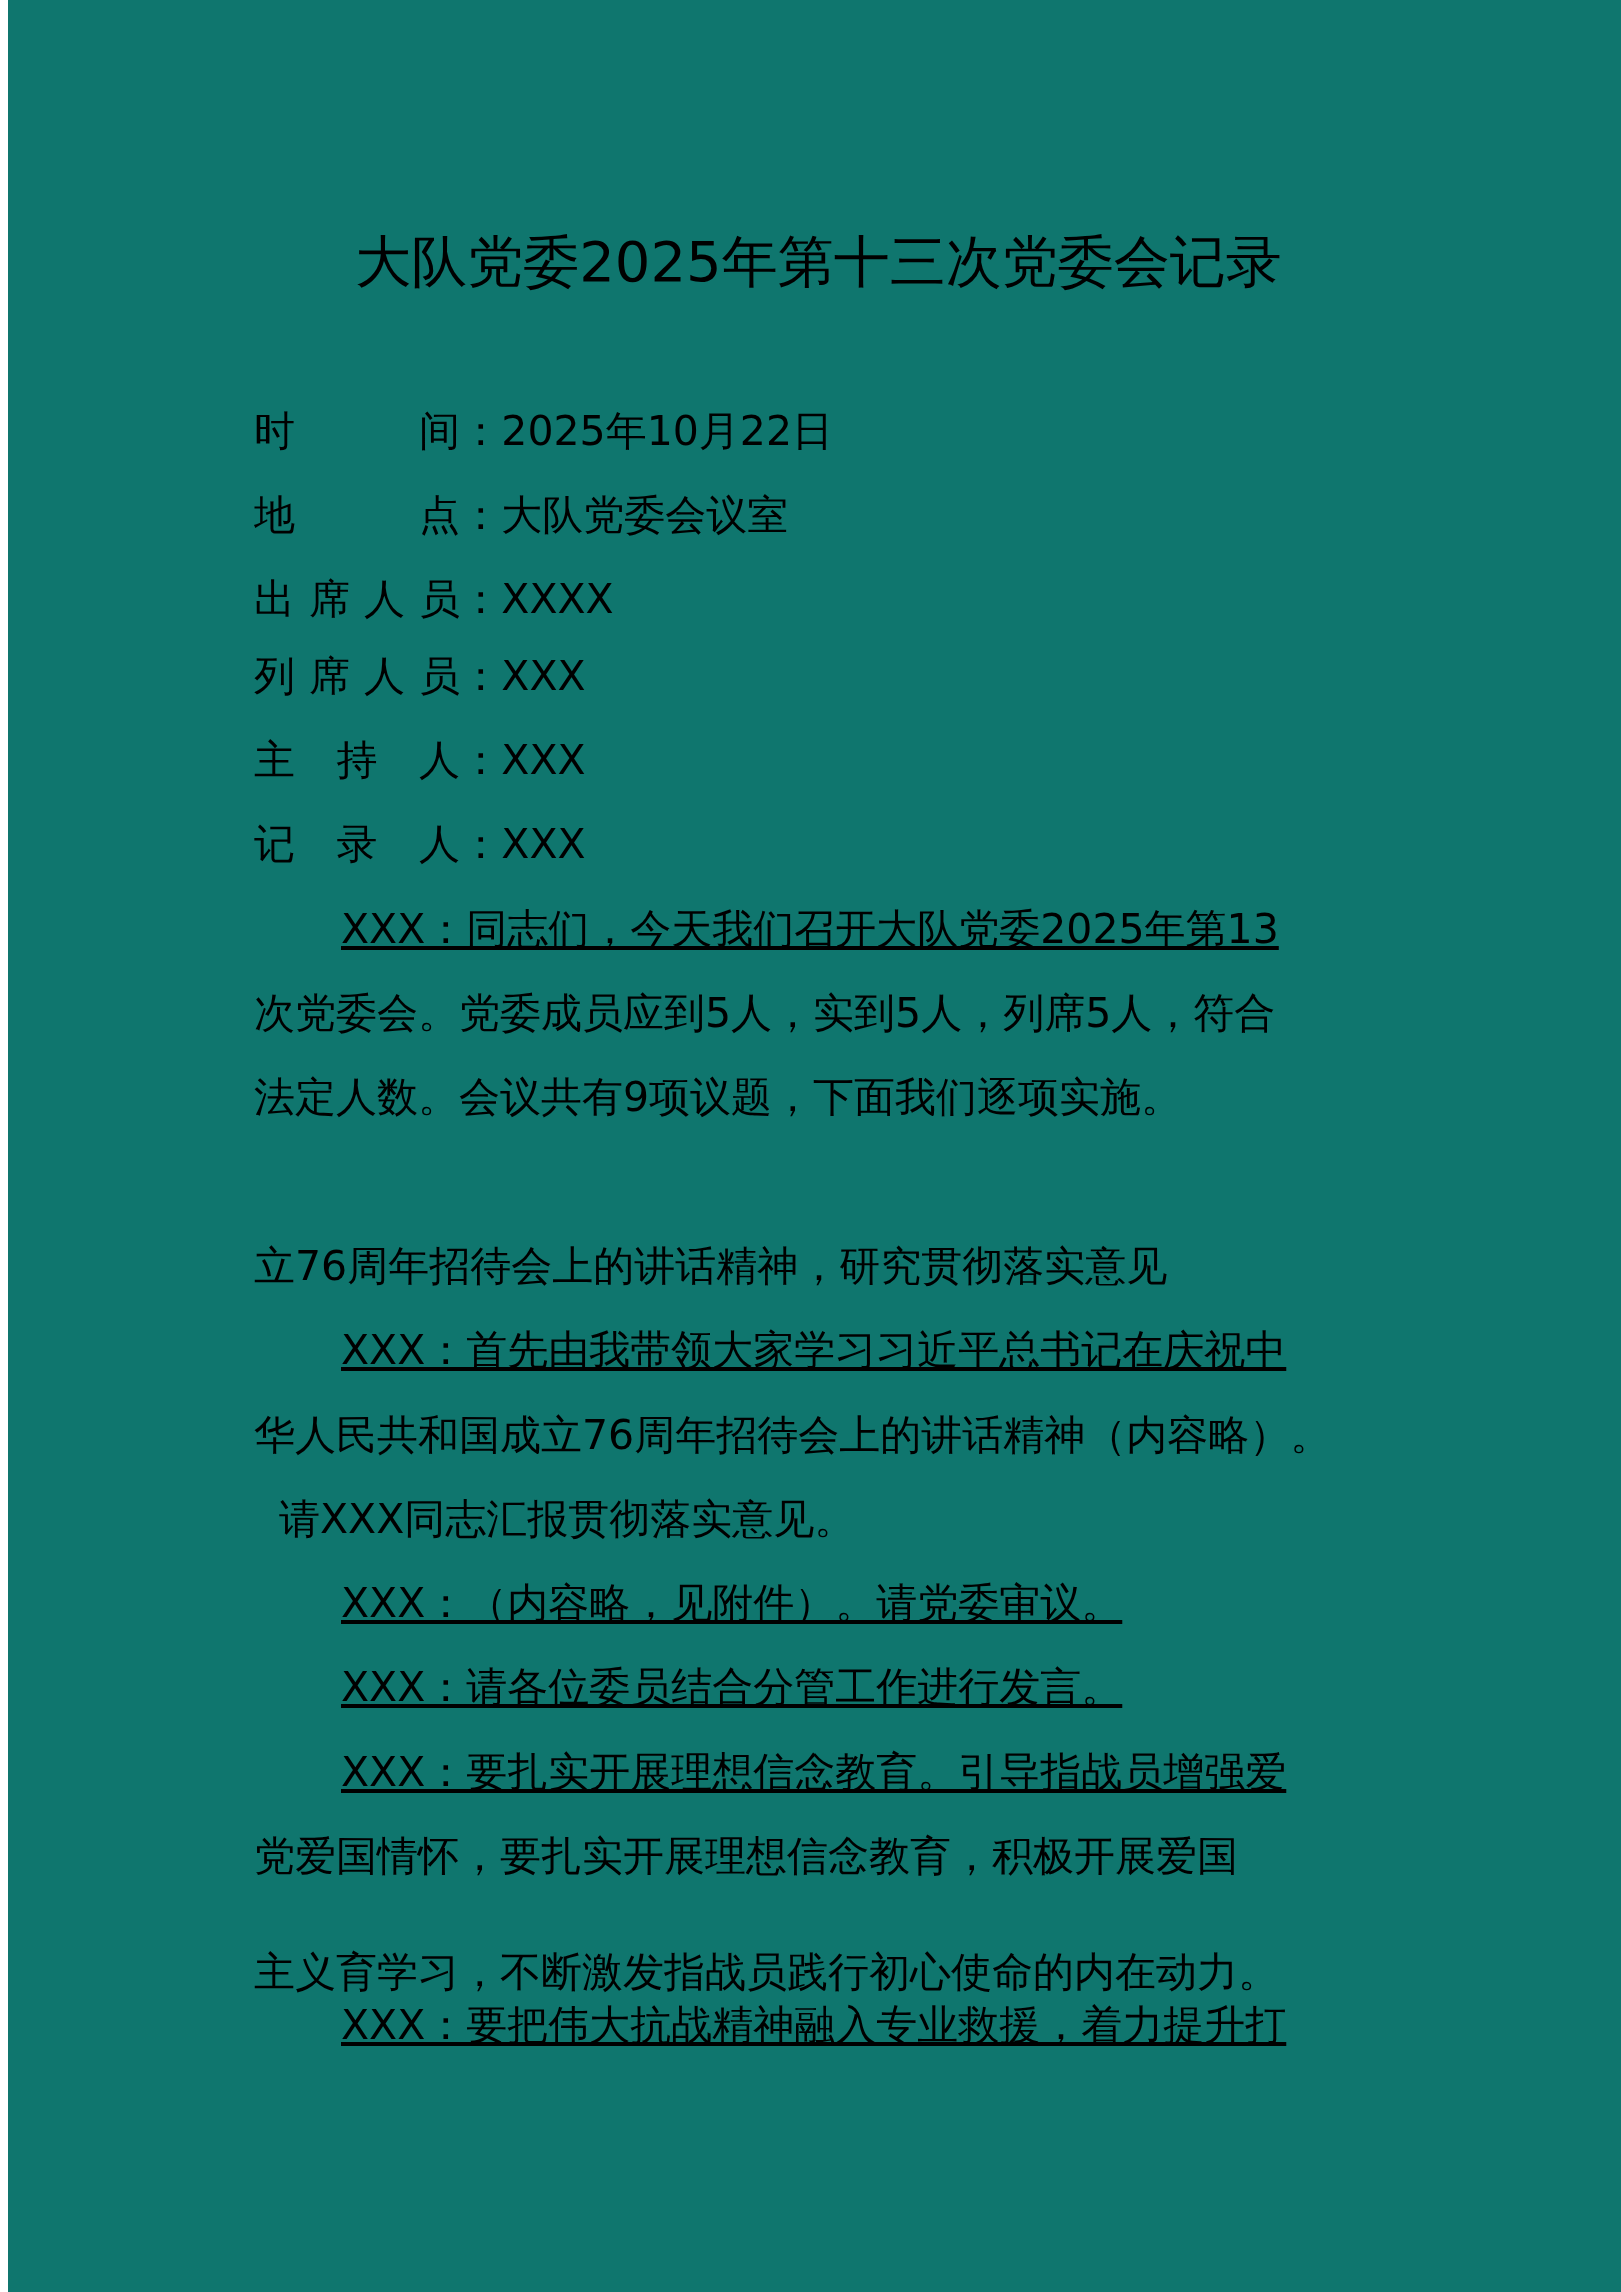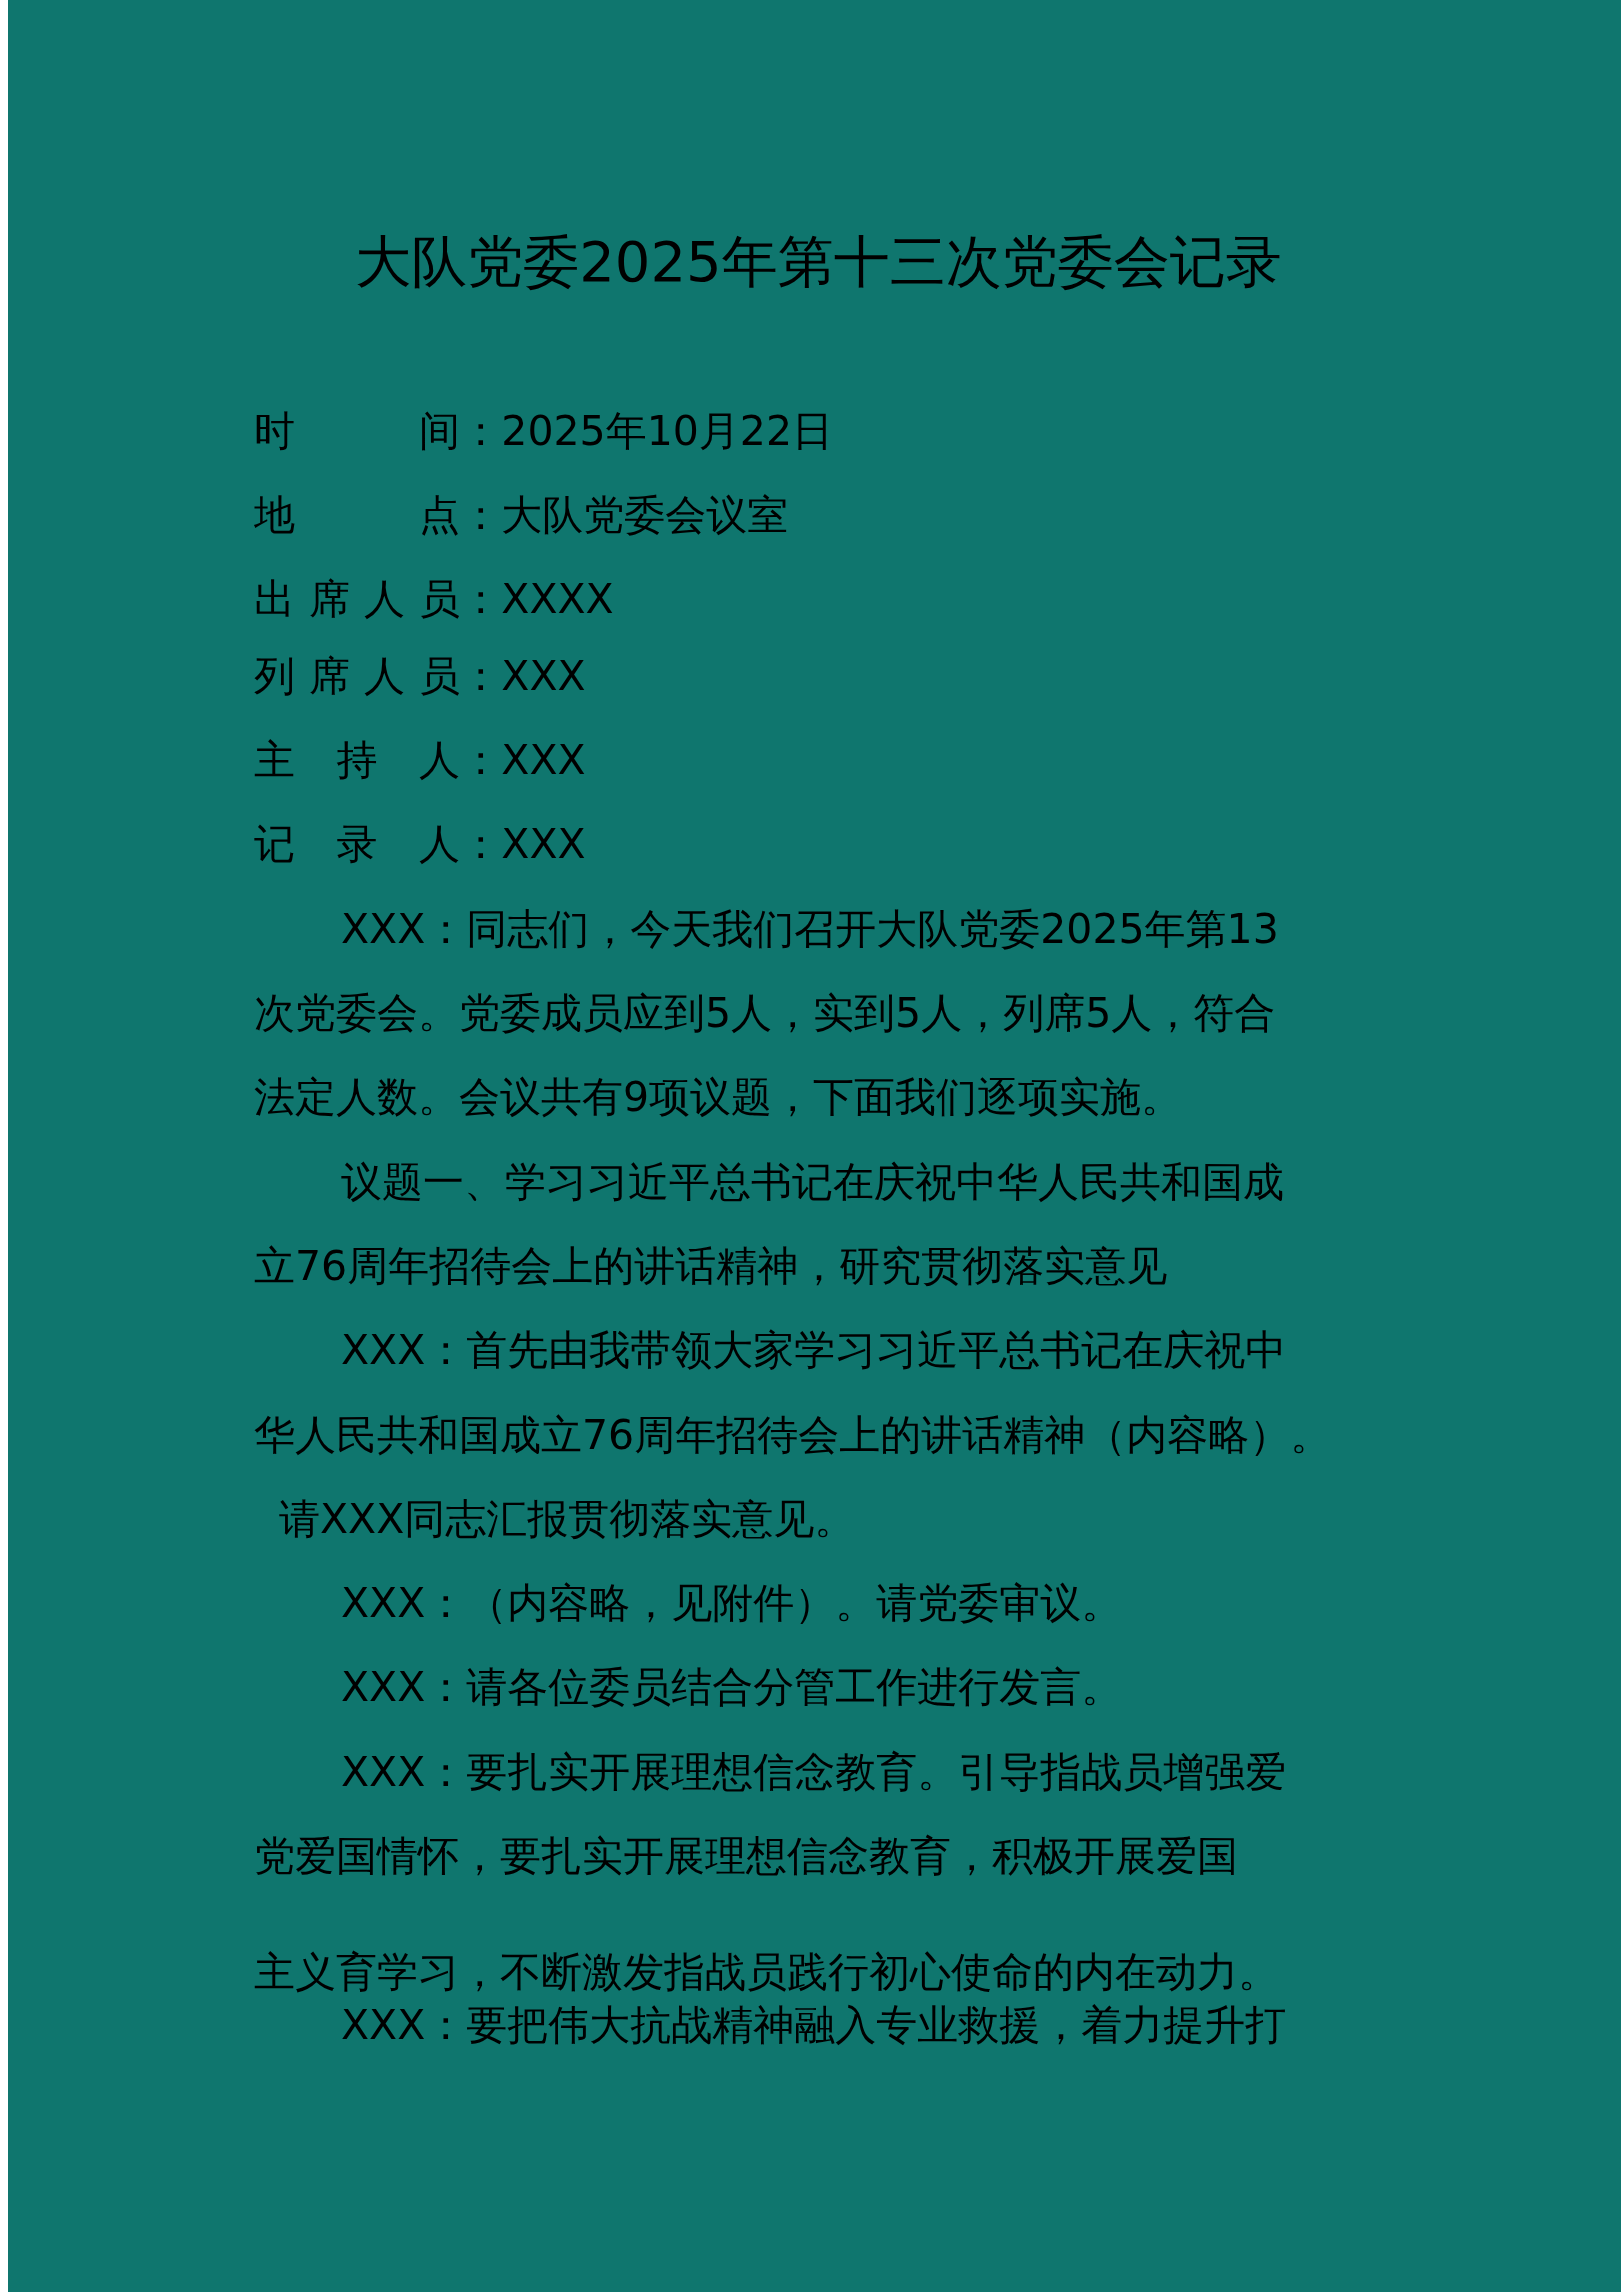--- a/index.html
+++ b/index.html
@@ -45,21 +45,21 @@
       width: 221px;
     }
     .meta-label .sp {
       display: inline-flex;
       justify-content: space-between;
       width: 206px;
     }
     .meta-value {
       display: inline-block;
     }
-    .indent { left: 333px; }
+    .indent { left: 333px; text-decoration: underline; }
   </style>
 </head>
 <body>
 
 <div class="page">
 
   <div class="title">大队党委2025年第十三次党委会记录</div>
 
   <div class="line" style="top:402px;">
     <span class="meta-label"><span class="sp">
@@ -105,21 +105,20 @@
     <span class="meta-label"><span class="sp">
           <span>记</span>
           <span>录</span>
           <span>人</span>
         </span></span><span style="margin-left:-14.7px;">：</span><span class="meta-value">XXX</span>
   </div>
 
   <div class="line indent" style="top:900px;">XXX：同志们，今天我们召开大队党委2025年第13</div>
   <div class="line" style="top:984px;">次党委会。党委成员应到5人，实到5人，列席5人，符合</div>
   <div class="line" style="top:1068px;">法定人数。会议共有9项议题，下面我们逐项实施。</div>
-  <div class="line indent" style="top:1153px;">议题一、学习习近平总书记在庆祝中华人民共和国成</div>
   <div class="line" style="top:1237px;">立76周年招待会上的讲话精神，研究贯彻落实意见</div>
   <div class="line indent" style="top:1321px;">XXX：首先由我带领大家学习习近平总书记在庆祝中</div>
   <div class="line" style="top:1406px;">华人民共和国成立76周年招待会上的讲话精神（内容略）。</div>
   <div class="line" style="top:1490px;margin-left:25px;">请XXX同志汇报贯彻落实意见。</div>
   <div class="line indent" style="top:1574px;">XXX：（内容略，见附件）。请党委审议。</div>
   <div class="line indent" style="top:1658px;">XXX：请各位委员结合分管工作进行发言。</div>
   <div class="line indent" style="top:1743px;">XXX：要扎实开展理想信念教育。引导指战员增强爱</div>
   <div class="line" style="top:1827px;">党爱国情怀，要扎实开展理想信念教育，积极开展爱国</div>
   <div class="line" style="top:1911px;margin-top:32px;">主义育学习，不断激发指战员践行初心使命的内在动力。</div>
   <div class="line indent" style="top:1996px;">XXX：要把伟大抗战精神融入专业救援，着力提升打</div>

